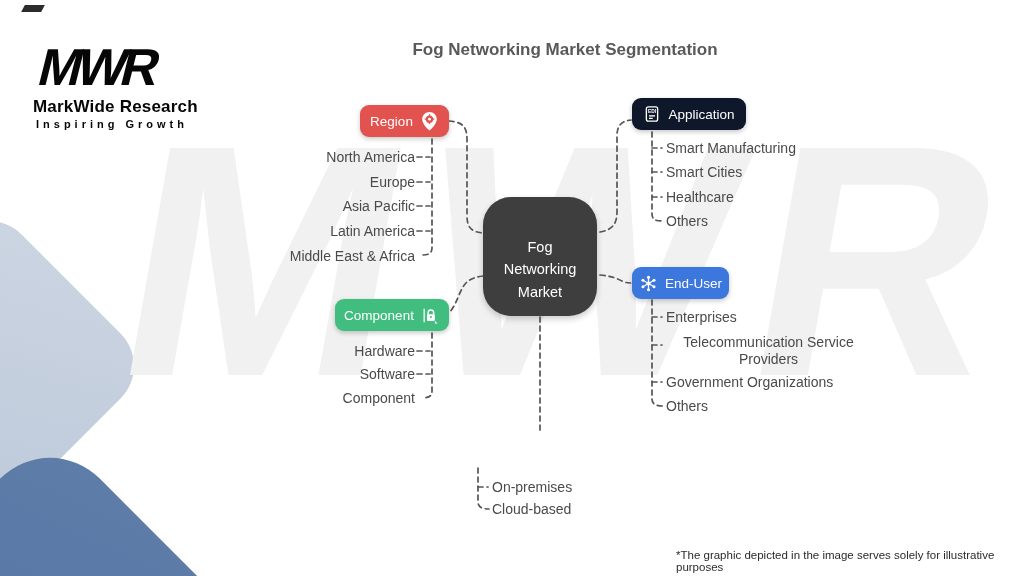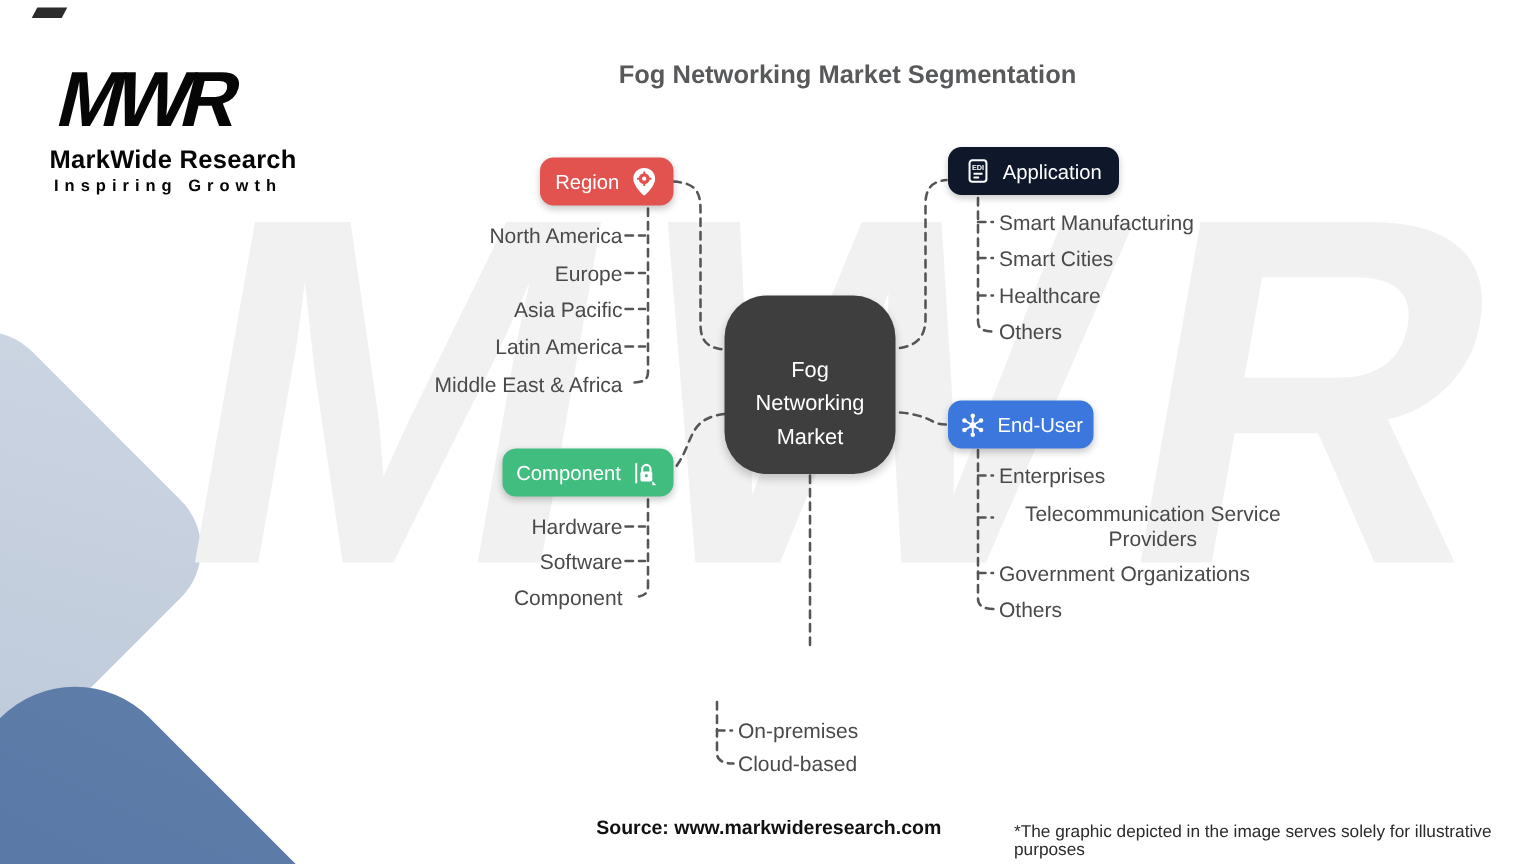--- a/index.html
+++ b/index.html
@@ -197,16 +197,15 @@
   <div class="item item-right" style="top:388px">Component</div>
 
   <div class="item item-left" style="top:307px">Enterprises</div>
   <div class="item item-left item-wrap" style="top:334px">Telecommunication Service Providers</div>
   <div class="item item-left" style="top:372px">Government Organizations</div>
   <div class="item item-left" style="top:396px">Others</div>
 
   <div class="item item-deploy" style="top:477px">On-premises</div>
   <div class="item item-deploy" style="top:499px">Cloud-based</div>
 
-  <div class="source">Source: www.markwideresearch.com</div>
   <div class="disclaimer">*The graphic depicted in the image serves solely for illustrative purposes</div>
 
 </div>
 
 </body></html>

